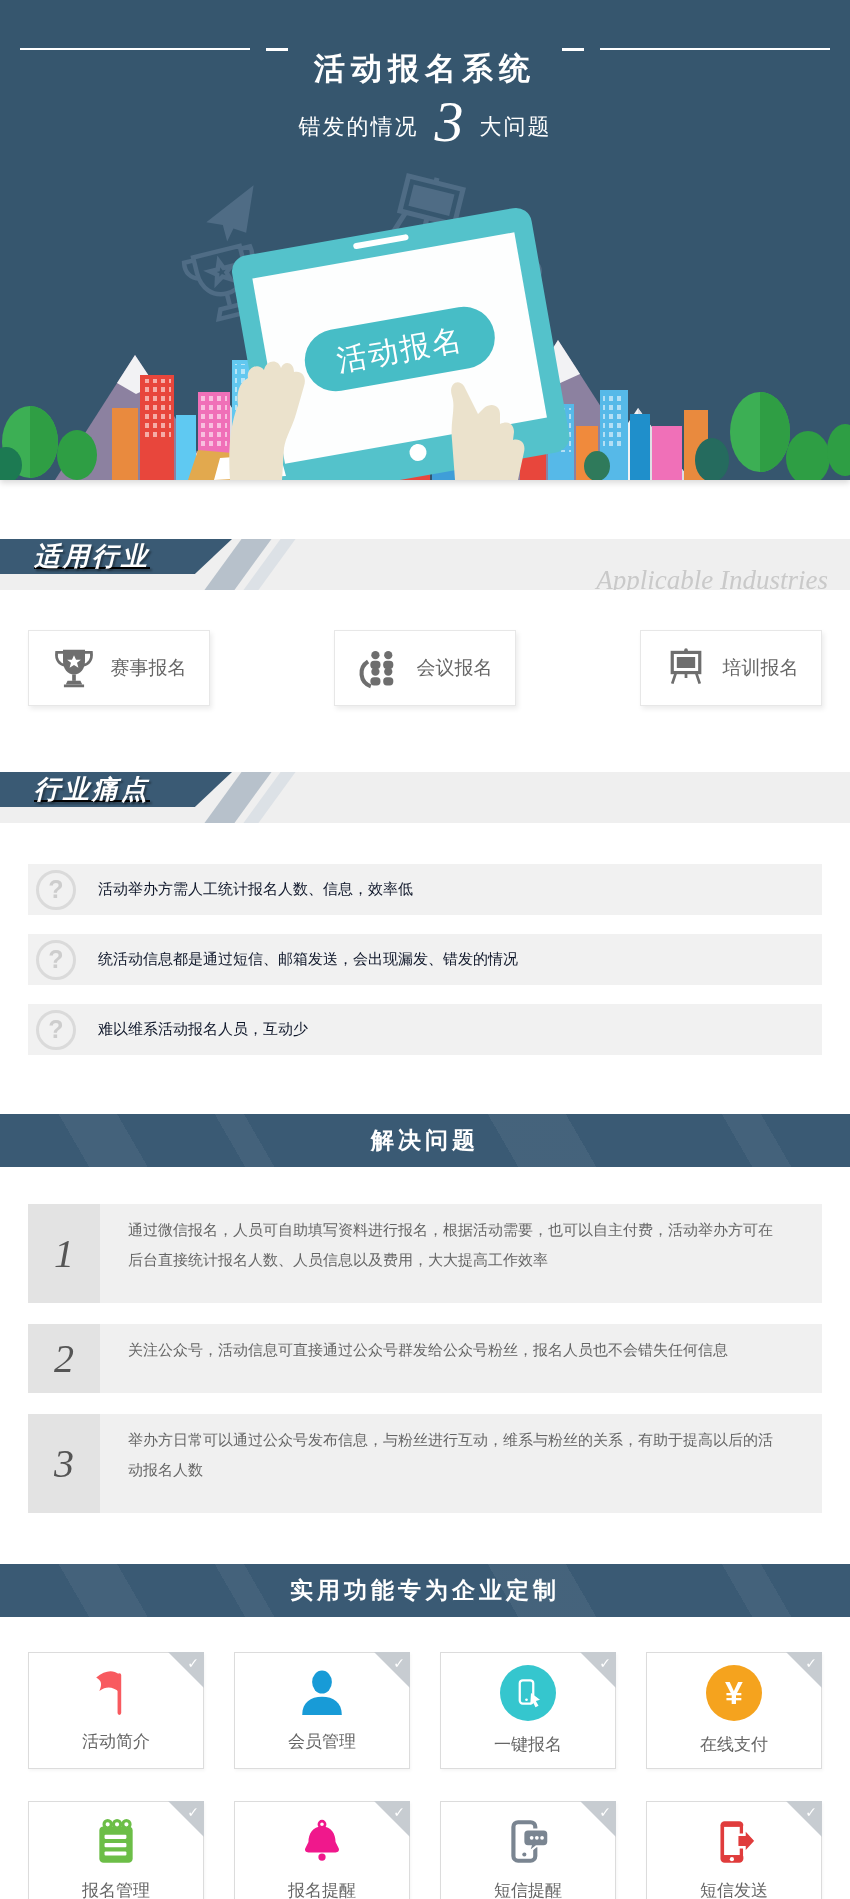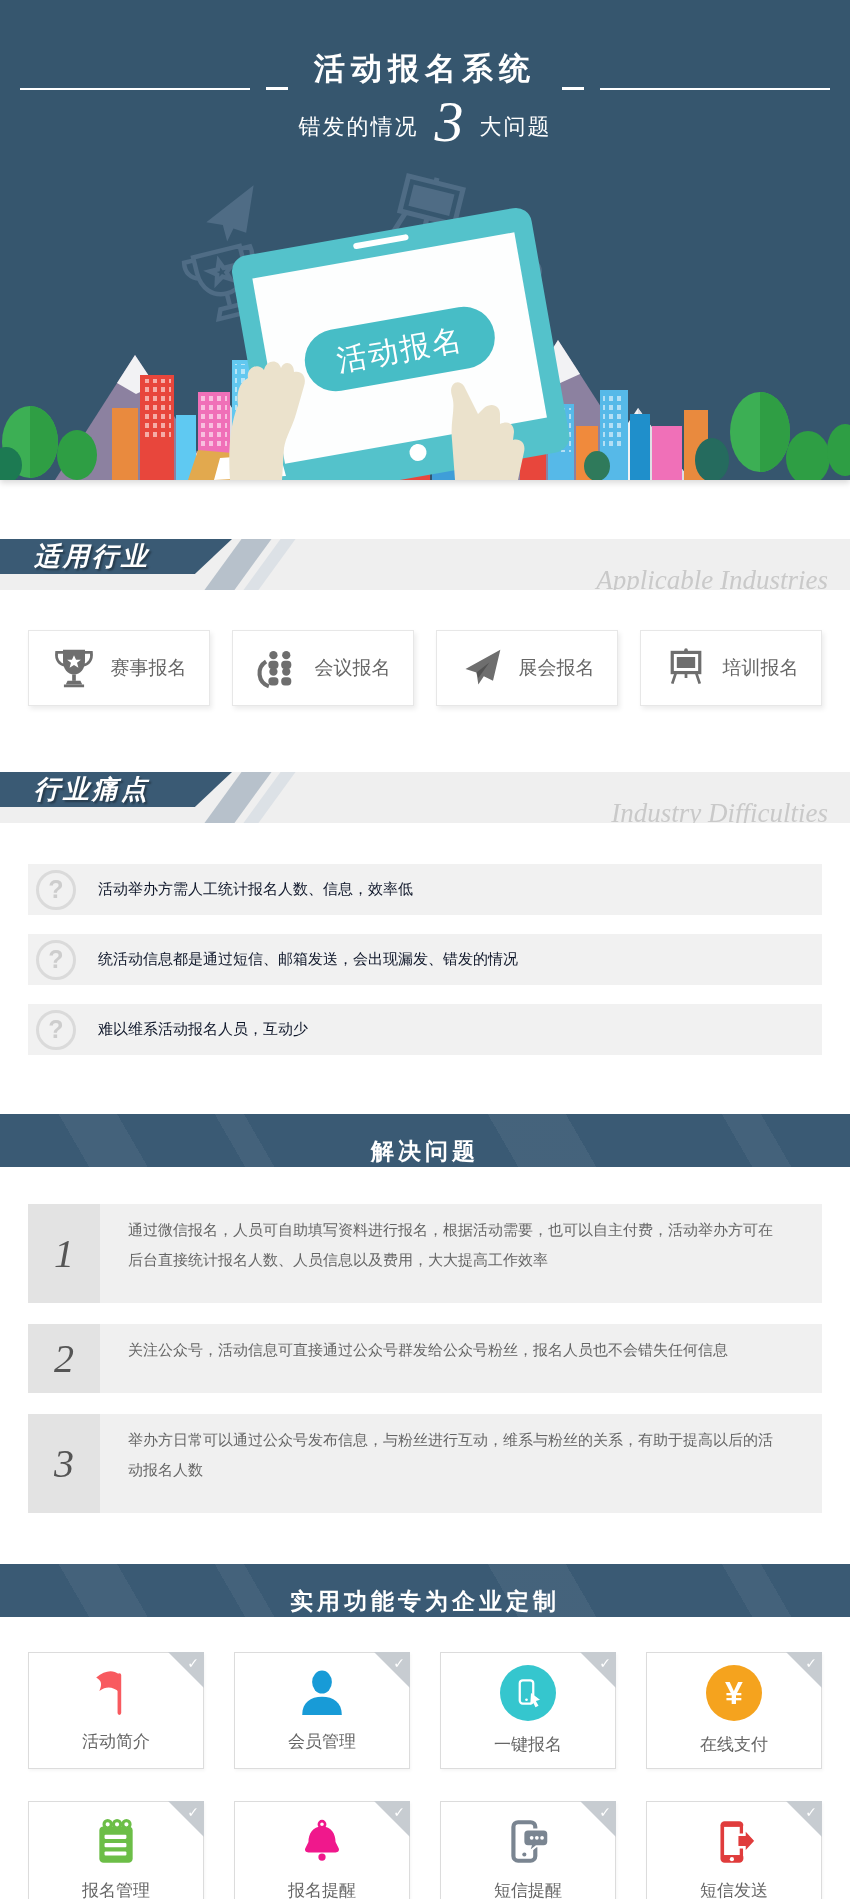--- a/index.html
+++ b/index.html
@@ -4,35 +4,35 @@
 <style>
   html,body { margin:0; padding:0; }
   body {
     width:850px; background:#FFFFFF;
     font-family:"Liberation Sans","DejaVu Sans",sans-serif;
     -webkit-font-smoothing:antialiased;
   }
   
   .hero { position:relative; height:480px; background:#36566E; overflow:hidden;
           box-shadow:0 3px 6px rgba(0,0,0,.15); }
-  .hero-title-row { position:relative; z-index:2; display:flex; align-items:flex-end; padding:0 20px; padding-top:48px; }
+  .hero-title-row { position:relative; z-index:2; display:flex; align-items:flex-start; padding:0 20px; padding-top:48px; }
   .hline { flex:1; height:2px; background:#FFFFFF; }
   .hdash { width:22px; height:3px; background:#FFFFFF; margin:0 16px; }
   .hero-title { margin:0 10px; font-size:31px; letter-spacing:6px; color:#FFFFFF; font-weight:bold; white-space:nowrap; }
   .hero-sub { position:relative; z-index:2; display:flex; align-items:center; justify-content:center; margin-top:8px; color:#FFFFFF; }
   .sub-text { font-size:22px; letter-spacing:2px; }
   .sub-num { font-family:"Liberation Serif","DejaVu Serif",serif; font-style:italic; font-size:58px; line-height:1; margin:0 16px; transform:translateY(-5px); }
   .hero-art { position:absolute; left:0; bottom:0; width:850px; height:310px; display:block; z-index:1; }
 
   
   .band { position:relative; height:51px; background:#EFEFEF; overflow:hidden; }
   .band-industries { margin-top:59px; }
   .band-pains { margin-top:66px; }
   .band-dark { position:absolute; top:0; bottom:16px; left:0; width:232px; background:#3A5A74;
-               clip-path:polygon(0 0,100% 0,84% 100%,0 100%); display:flex; align-items:flex-start; }
+               clip-path:polygon(0 0,100% 0,84% 100%,0 100%); display:flex; align-items:flex-start;text-decoration:underline; }
   .band-title { color:#FFFFFF; font-size:26px; font-weight:bold; font-style:italic; letter-spacing:3px;
                 padding-left:34px; text-shadow:2px 2px 2px rgba(0,0,0,.35); }
   .stripe { position:absolute; top:0; bottom:0; transform:skewX(-36deg); }
   .stripe1 { left:223px; width:30px; background:#B7C1CB; }
   .stripe2 { left:262px; width:15px; background:#DCE1E6; }
   .band-en { position:absolute; right:22px; top:16px; line-height:51px;
              font-family:"Liberation Serif","DejaVu Serif",serif; font-style:italic;
              font-size:27px; color:#C9C9C9; }
 
   
@@ -46,21 +46,21 @@
   .pain-row { display:flex; align-items:center; height:51px; background:#F1F1F1;
               margin:19px 28px 0; padding-left:8px; box-sizing:border-box; }
   .pain-row.first { margin-top:41px; }
   .q-badge { width:40px; height:40px; border:3px solid #DADADA; border-radius:50%; color:#CDCDCD;
              font-size:25px; font-weight:bold; display:flex; align-items:center; justify-content:center;
              box-sizing:border-box; flex:0 0 auto; }
   .pain-text { margin-left:22px; font-size:15px; color:#0f172a; }
 
   
   .banner { position:relative; height:53px; background:#3A5A74; overflow:hidden;
-            display:flex; align-items:flex-end; justify-content:center; }
+            display:flex; align-items:center; justify-content:center; }
   .banner::before { content:""; position:absolute; inset:-30px;
     background:linear-gradient(60deg, transparent 0 14%, rgba(255,255,255,.05) 14% 20%,
       transparent 20% 30%, rgba(255,255,255,.05) 30% 33%, transparent 33% 58%,
       rgba(255,255,255,.055) 58% 66%, transparent 66% 82%, rgba(255,255,255,.05) 82% 86%, transparent 86%); }
   .banner-solutions { margin-top:59px; }
   .banner-features { margin-top:51px; }
   .banner-title { position:relative; color:#FFFFFF; font-size:23px; font-weight:bold; letter-spacing:4px; }
 
   
   .sol-row { display:flex; align-items:stretch; background:#F0F0F0; margin:21px 28px 0; }
@@ -254,43 +254,35 @@
       <circle cx="19" cy="28" r="4.5"></circle>
         <rect x="13.5" y="34" width="11" height="9" rx="4"></rect>
       <circle cx="33" cy="28" r="4.5"></circle>
         <rect x="27.5" y="34" width="11" height="9" rx="4"></rect>
       <path d="M14 44 A15 15 0 0 1 11 17" stroke="#6E6E6E" stroke-width="4.5" fill="none"></path>
     </svg>
     <span class="icard-label">会议报名</span>
   </div>
   <div class="icard">
     <svg viewBox="0 0 48 48">
-      <polygon points="44,4 6,25 18,29 20,42 26,33 36,38" fill="#6E6E6E"></polygon>
-      <polygon points="18,29 32,18 20,35" fill="#535353"></polygon>
-    </svg>
-    <span class="icard-label">展会报名</span>
-  </div>
-  <div class="icard">
-    <svg viewBox="0 0 48 48">
       <circle cx="24" cy="4.5" r="2" fill="#6E6E6E"></circle>
       <rect x="9" y="7" width="30" height="22" fill="none" stroke="#6E6E6E" stroke-width="3.5"></rect>
       <rect x="14" y="12" width="20" height="12" fill="#6E6E6E"></rect>
       <path d="M13 29 L9 41 M35 29 L39 41 M24 29 v6" stroke="#6E6E6E" stroke-width="3" fill="none"></path>
     </svg>
     <span class="icard-label">培训报名</span>
   </div>
 </div>
 
 <div class="band band-pains">
   <div class="band-dark">
     <span class="band-title">行业痛点</span>
   </div>
   <div class="stripe stripe1"></div>
   <div class="stripe stripe2"></div>
-  <span class="band-en">Industry Difficulties</span>
 </div>
 
 <div class="pain-row first">
   <div class="q-badge">?</div>
   <span class="pain-text">活动举办方需人工统计报名人数、信息，效率低</span>
 </div>
 <div class="pain-row">
   <div class="q-badge">?</div>
   <span class="pain-text">统活动信息都是通过短信、邮箱发送，会出现漏发、错发的情况</span>
 </div>

